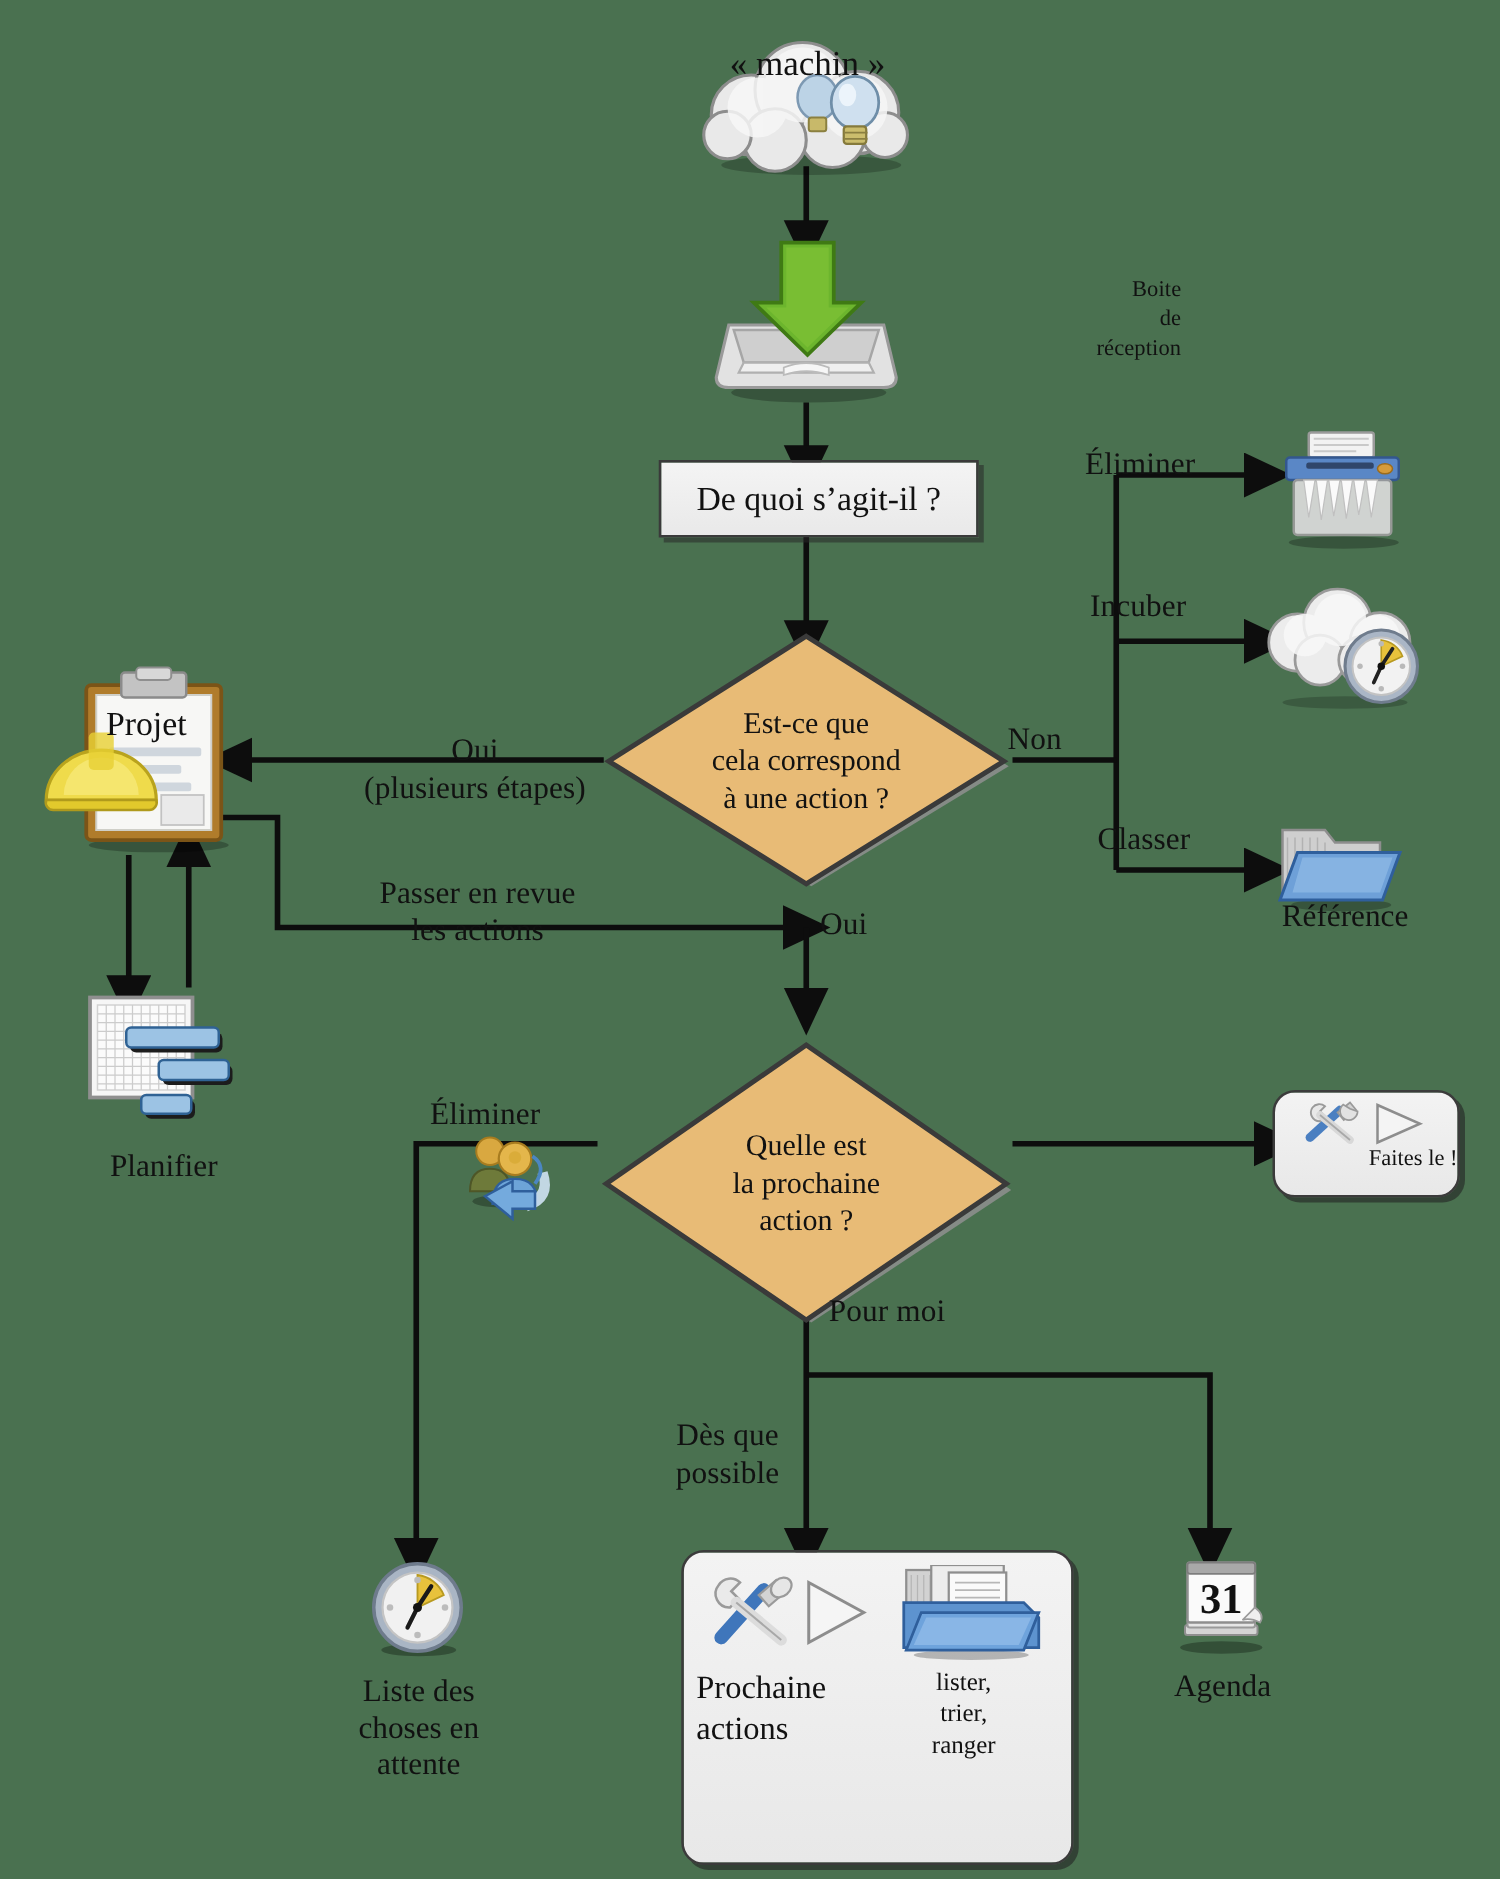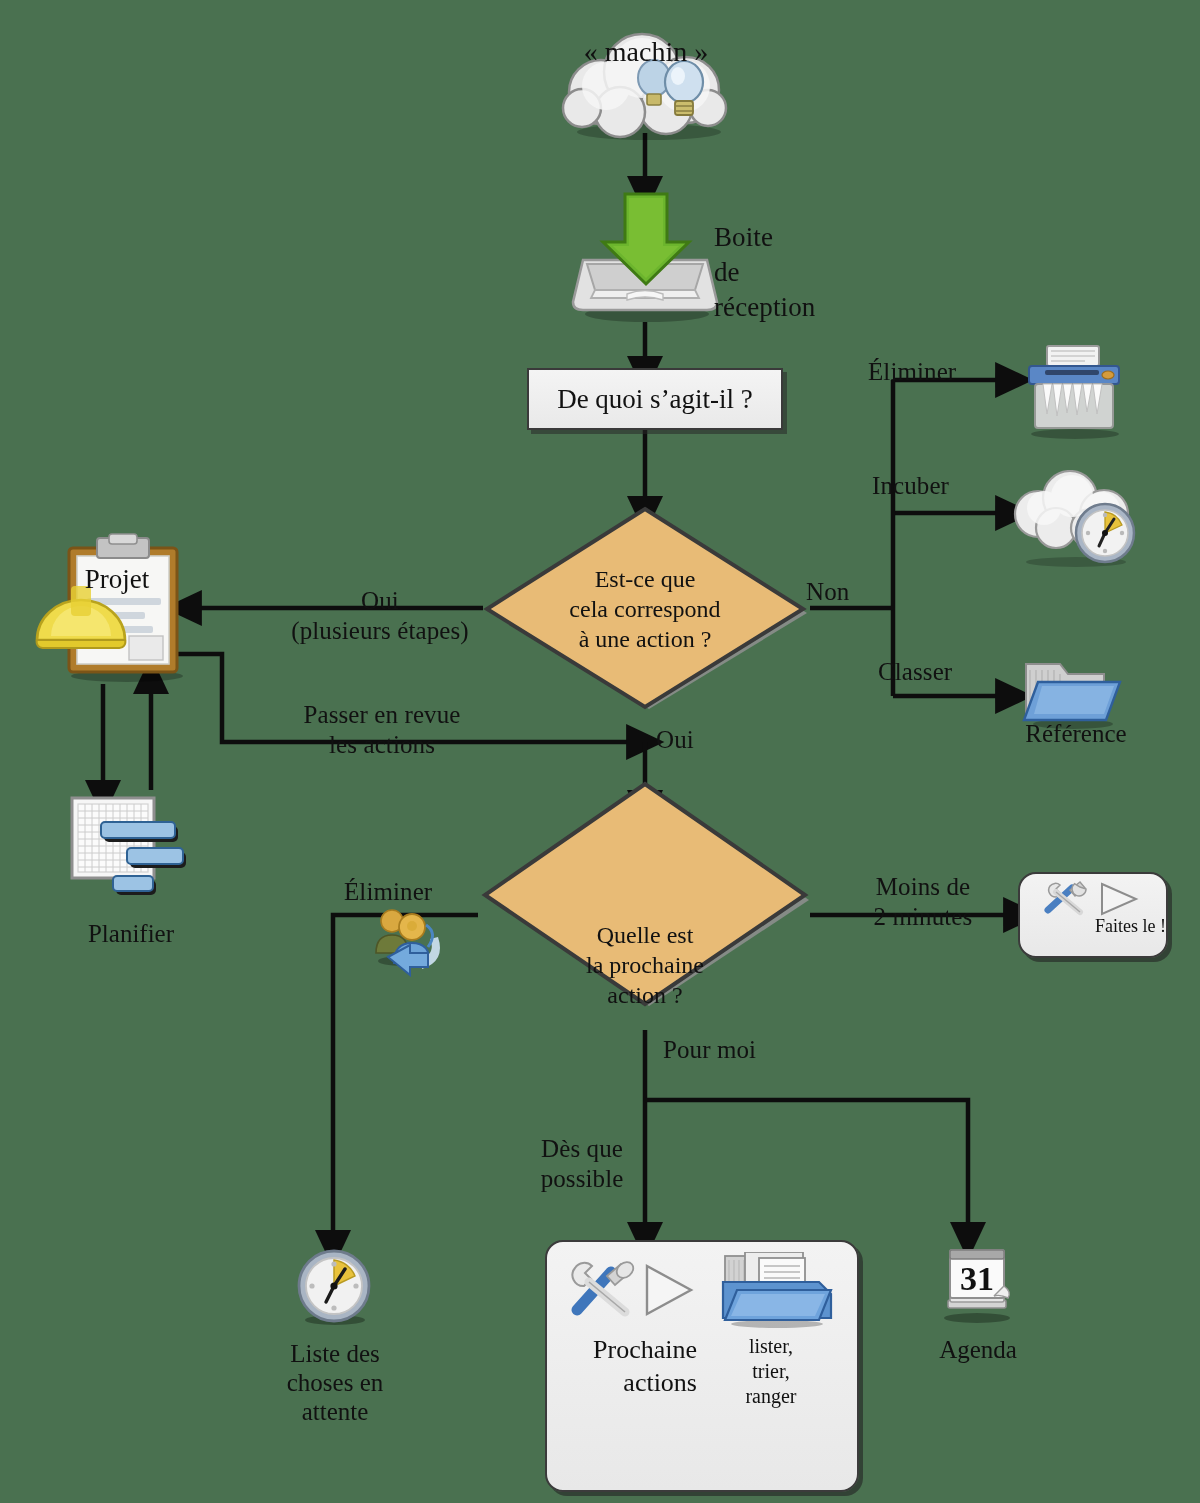--- a/index.html
+++ b/index.html
@@ -151,39 +151,39 @@
       <path d="M24,78 L140,78 L132,104 L32,104 Z" fill="#cfcfcf" stroke="#a6a6a6" stroke-width="2"></path>
       <path d="M32,104 L132,104 L136,112 L28,112 Z" fill="#efefef" stroke="#b0b0b0" stroke-width="1.8"></path>
       <path d="M64,108 q18,-7 36,0 l0,6 q-18,-6 -36,0 z" fill="#f6f6f6" stroke="#bbb" stroke-width="1.4"></path>
 
       <g>
         <path d="M62,8 L104,8 L104,56 L126,56 L83,98 L40,56 L62,56 Z" fill="#6cb52d" stroke="#3f7a14" stroke-width="3"></path>
         <path d="M66,12 L100,12 L100,60 L116,60 L83,92 L50,60 L66,60 Z" fill="#7ec235" opacity=".75"></path>
       </g>
     </svg>
   </div>
-  <div class="elabel" style="left:714px;top:220px;width:200px;text-align:left;font-size:27px;line-height:1.3;">Boite
+  <div class="elabel" style="left:745px;top:220px;width:200px;text-align:right;font-size:18px;line-height:1.3;">Boite
 de
 réception</div>
 
   <div class="procbox" style="left:527px;top:368px;width:252px;height:58px;">
     <span>De quoi s’agit-il ?</span>
   </div>
 
   <div class="diamond" style="left:479px;top:505px;width:332px;height:208px;">
     <svg style="position:absolute;left:0;top:0;" width="332" height="208" viewBox="0 0 332 208">
       <polygon points="170,10 328,108 170,204 14,108" fill="#8f8f8f" opacity=".85"></polygon>
       <polygon points="166,4 324,104 166,202 8,104" fill="#e8bb76" stroke="#3a3a3a" stroke-width="4"></polygon>
     </svg>
     <div class="dtext">Est-ce que
 cela correspond
 à une action ?</div>
   </div>
 
-  <div class="diamond" style="left:477px;top:780px;width:336px;height:230px;align-items:flex-end;">
+  <div class="diamond" style="left:477px;top:832px;width:336px;height:230px;">
     <svg style="position:absolute;left:0;top:0;" width="336" height="230" viewBox="0 0 336 230">
       <polygon points="172,12 332,120 172,226 14,120" fill="#8f8f8f" opacity=".85"></polygon>
       <polygon points="168,4 328,115 168,224 8,115" fill="#e8bb76" stroke="#3a3a3a" stroke-width="4"></polygon>
     </svg>
     <div class="dtext">Quelle est
 la prochaine
 action ?</div>
   </div>
 
   <div class="elabel" style="left:868px;top:358px;width:130px;text-align:left;">Éliminer</div>
@@ -318,22 +318,20 @@
       <circle cx="40" cy="22" r="13" fill="#e4b64b" stroke="#a87c1f" stroke-width="1.8"></circle>
       <circle cx="40" cy="21" r="5" fill="#d6a832" opacity=".7"></circle>
       <path d="M22,58 q0,-20 18,-20 q18,0 18,20 z" fill="#6da4d8" stroke="#2f5f9c" stroke-width="1.8"></path>
 
       <path d="M66,32 q8,24 -16,32 l0,-10 q14,-6 8,-20 z" fill="#cfe2f3" opacity=".9"></path>
       <path d="M56,42 q10,-14 -2,-22" stroke="#4b86c2" stroke-width="3" fill="none"></path>
       <path d="M16,52 L38,40 L38,48 L56,48 L56,62 L38,62 L38,70 Z" fill="#74aadd" stroke="#2f5f9c" stroke-width="2"></path>
     </svg>
   </div>
 
-  <div class="elabel" style="left:838px;top:872px;width:170px;text-align:center;line-height:1.2;">Moins de
-2 minutes</div>
 
   <div class="roundbox" style="left:1018px;top:872px;width:146px;height:82px;">
     <div class="iconwrap" style="left:22px;top:4px;width:104px;height:40px;">
       <svg width="104" height="40" viewBox="0 0 104 40">
         <g>
           <path d="M6,32 L30,10" stroke="#4a7fc1" stroke-width="7" stroke-linecap="round"></path>
           <path d="M28,12 l10,-8 l5,6 l-10,8 z" fill="#d3d3d3" stroke="#9a9a9a" stroke-width="1.4"></path>
           <path d="M34,4 a7,7 0 1,0 9,9 l-5,-4 z" fill="#e2e2e2" stroke="#9a9a9a" stroke-width="1.4" transform="rotate(-20 38 9)"></path>
         </g>
         <g>
@@ -400,21 +398,21 @@
         <rect x="30" y="0" width="58" height="50" fill="#ededed" stroke="#8f8f8f" stroke-width="1.8"></rect>
         <rect x="44" y="6" width="46" height="42" fill="#fafafa" stroke="#8f8f8f" stroke-width="1.8"></rect>
         <g stroke="#b7b7b7" stroke-width="1.4">
             <path d="M49,14 h36 M49,20 h36 M49,26 h36 M49,32 h28 M49,38 h32"></path>
           </g>
         <path d="M8,30 L104,30 L116,42 L116,66 L8,66 Z" fill="#5d93cf" stroke="#2f5f9c" stroke-width="2.2"></path>
         <path d="M22,38 L116,38 L104,68 L10,68 Z" fill="#6ea3dc" stroke="#2f5f9c" stroke-width="2.2"></path>
         <path d="M26,42 L110,42 L100,64 L16,64 Z" fill="#94bde9" opacity=".7"></path>
       </svg>
     </div>
-    <div style="position:absolute;left:10px;top:92px;width:140px;text-align:right;font-size:26px;line-height:1.25;white-space:pre-line;">Prochaine
+    <div style="position:absolute;left:10px;top:92px;width:140px;text-align:left;font-size:26px;line-height:1.25;white-space:pre-line;">Prochaine
 actions</div>
     <div style="position:absolute;left:158px;top:92px;width:132px;text-align:center;font-size:20px;line-height:1.25;white-space:pre-line;">lister,
 trier,
 ranger</div>
   </div>
 
   <div class="iconwrap" style="left:934px;top:1246px;width:86px;height:80px;">
     <svg width="86" height="80" viewBox="0 0 86 80">
       <ellipse cx="43" cy="72" rx="33" ry="5" fill="#000" opacity=".3"></ellipse>
       <rect x="14" y="54" width="58" height="8" rx="2" fill="#d4d4d4" stroke="#8f8f8f" stroke-width="1.6"></rect>

